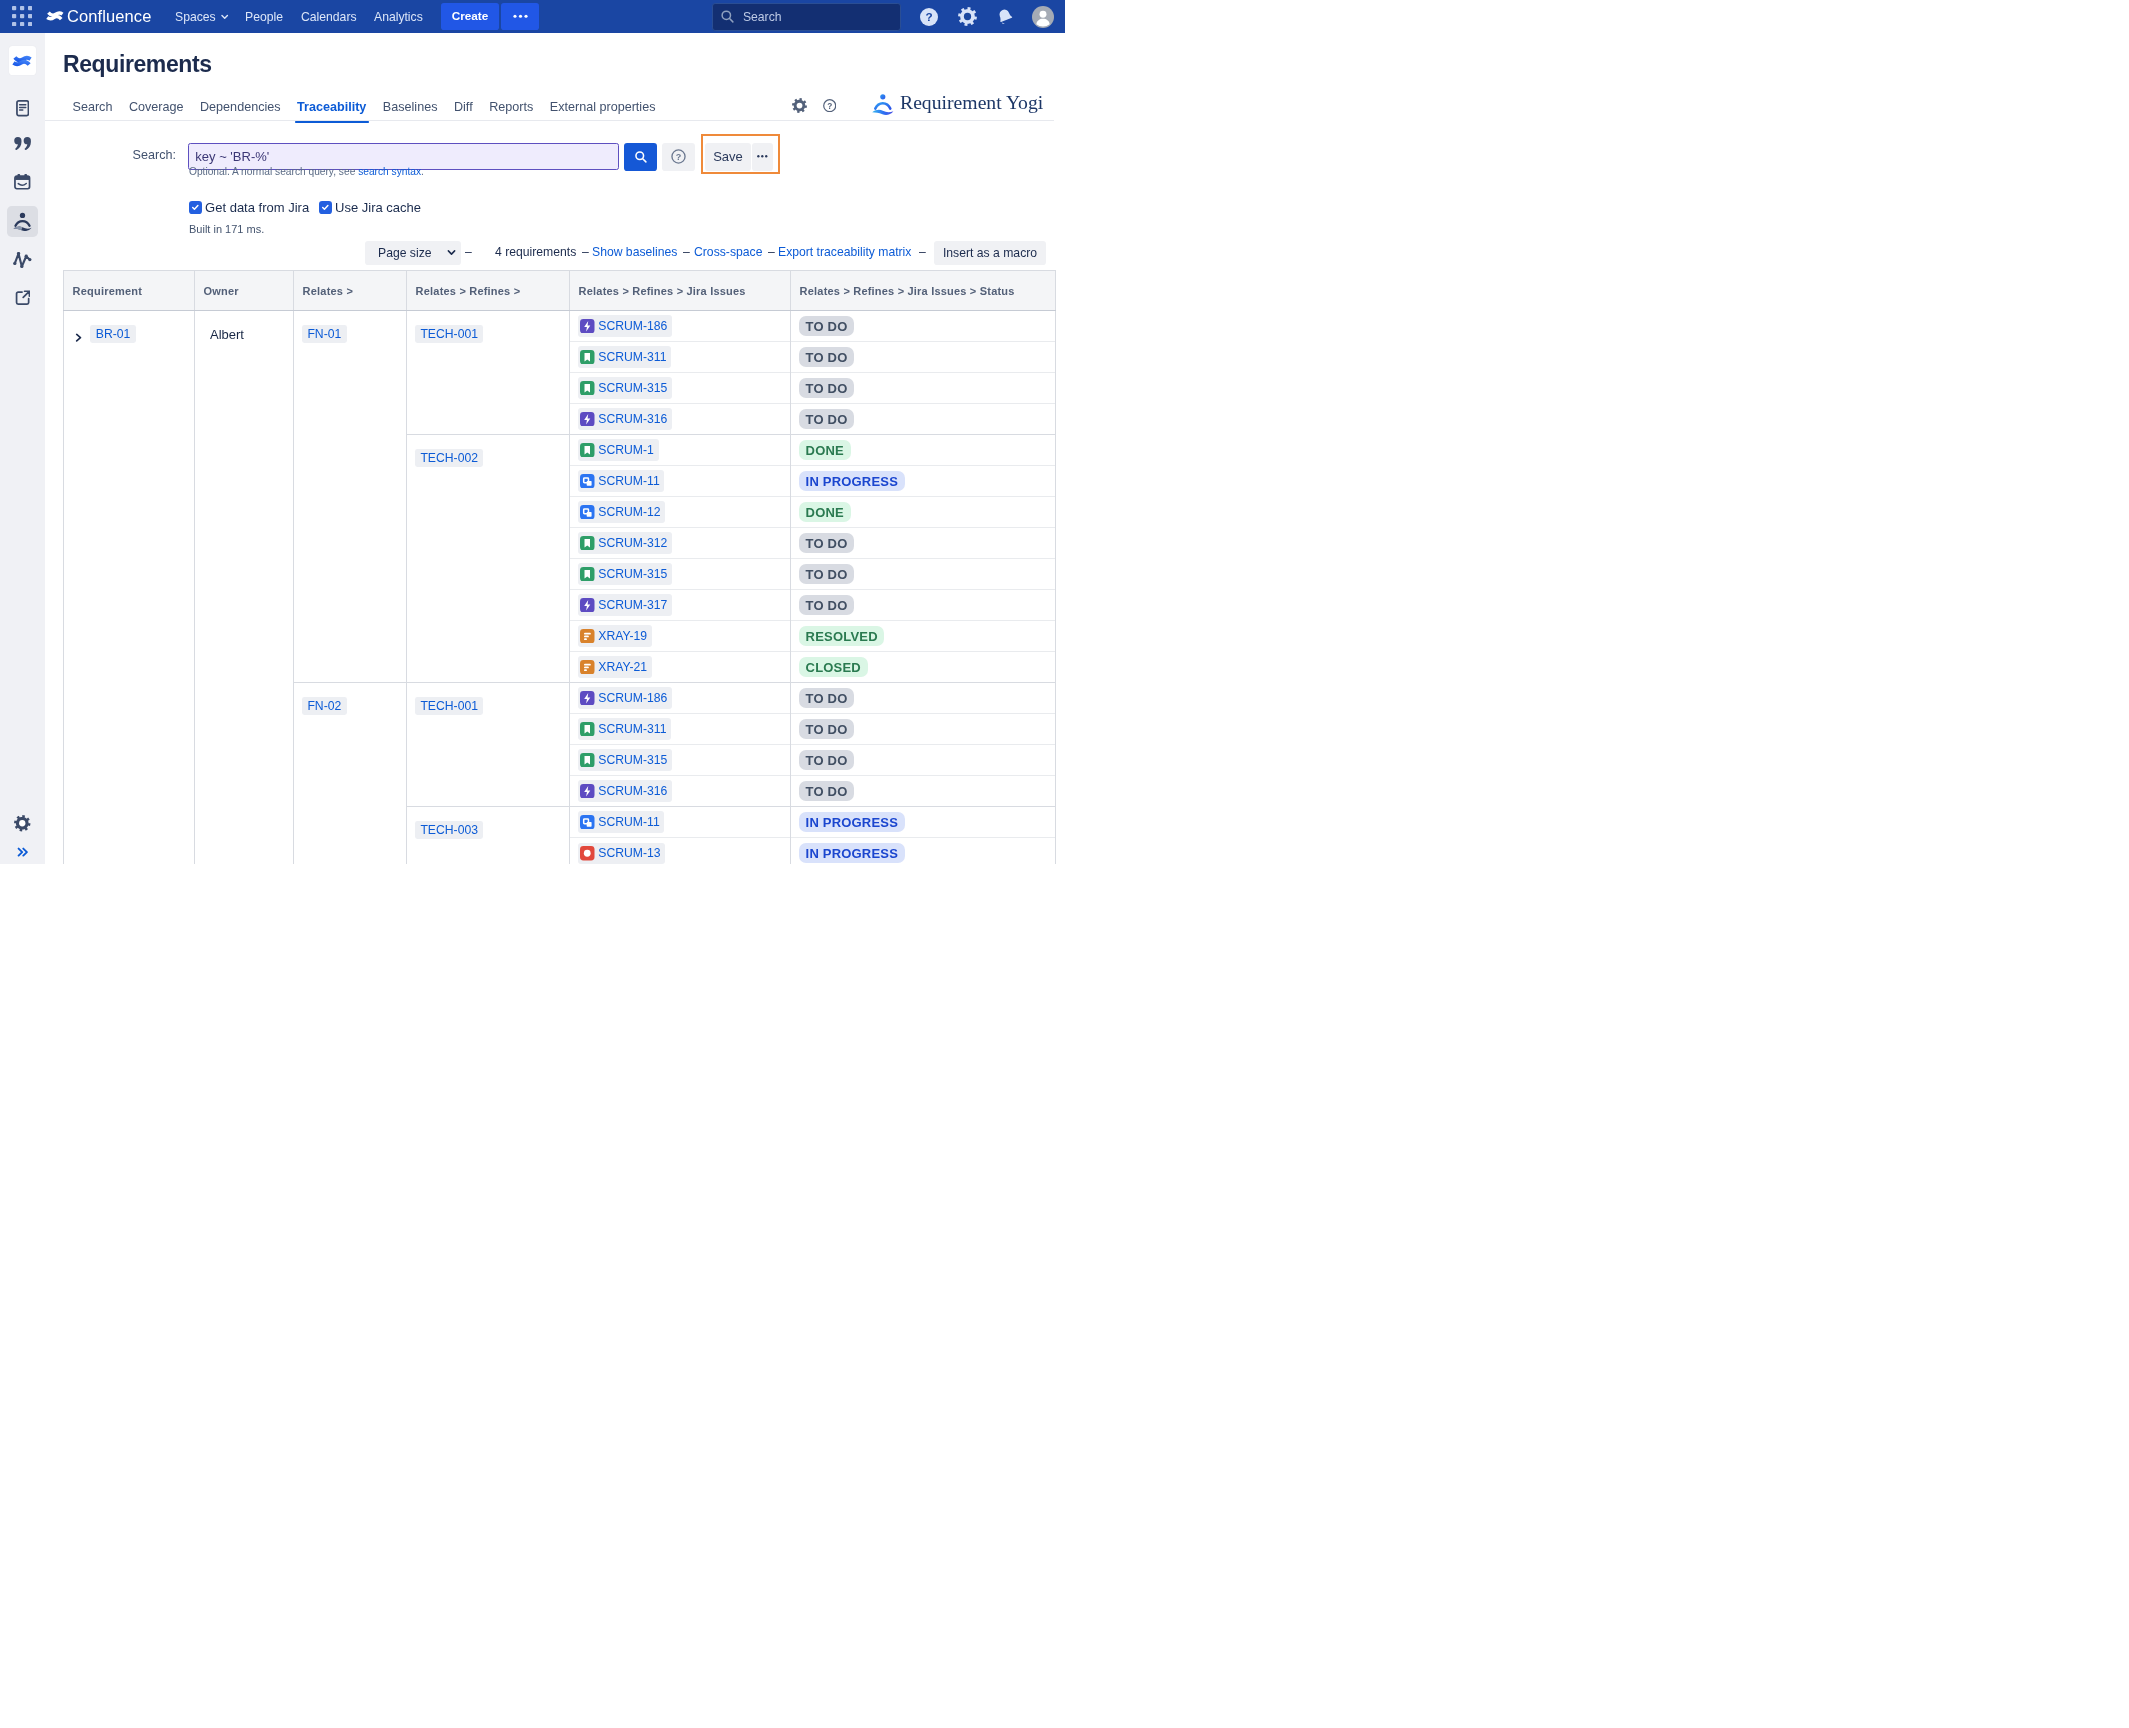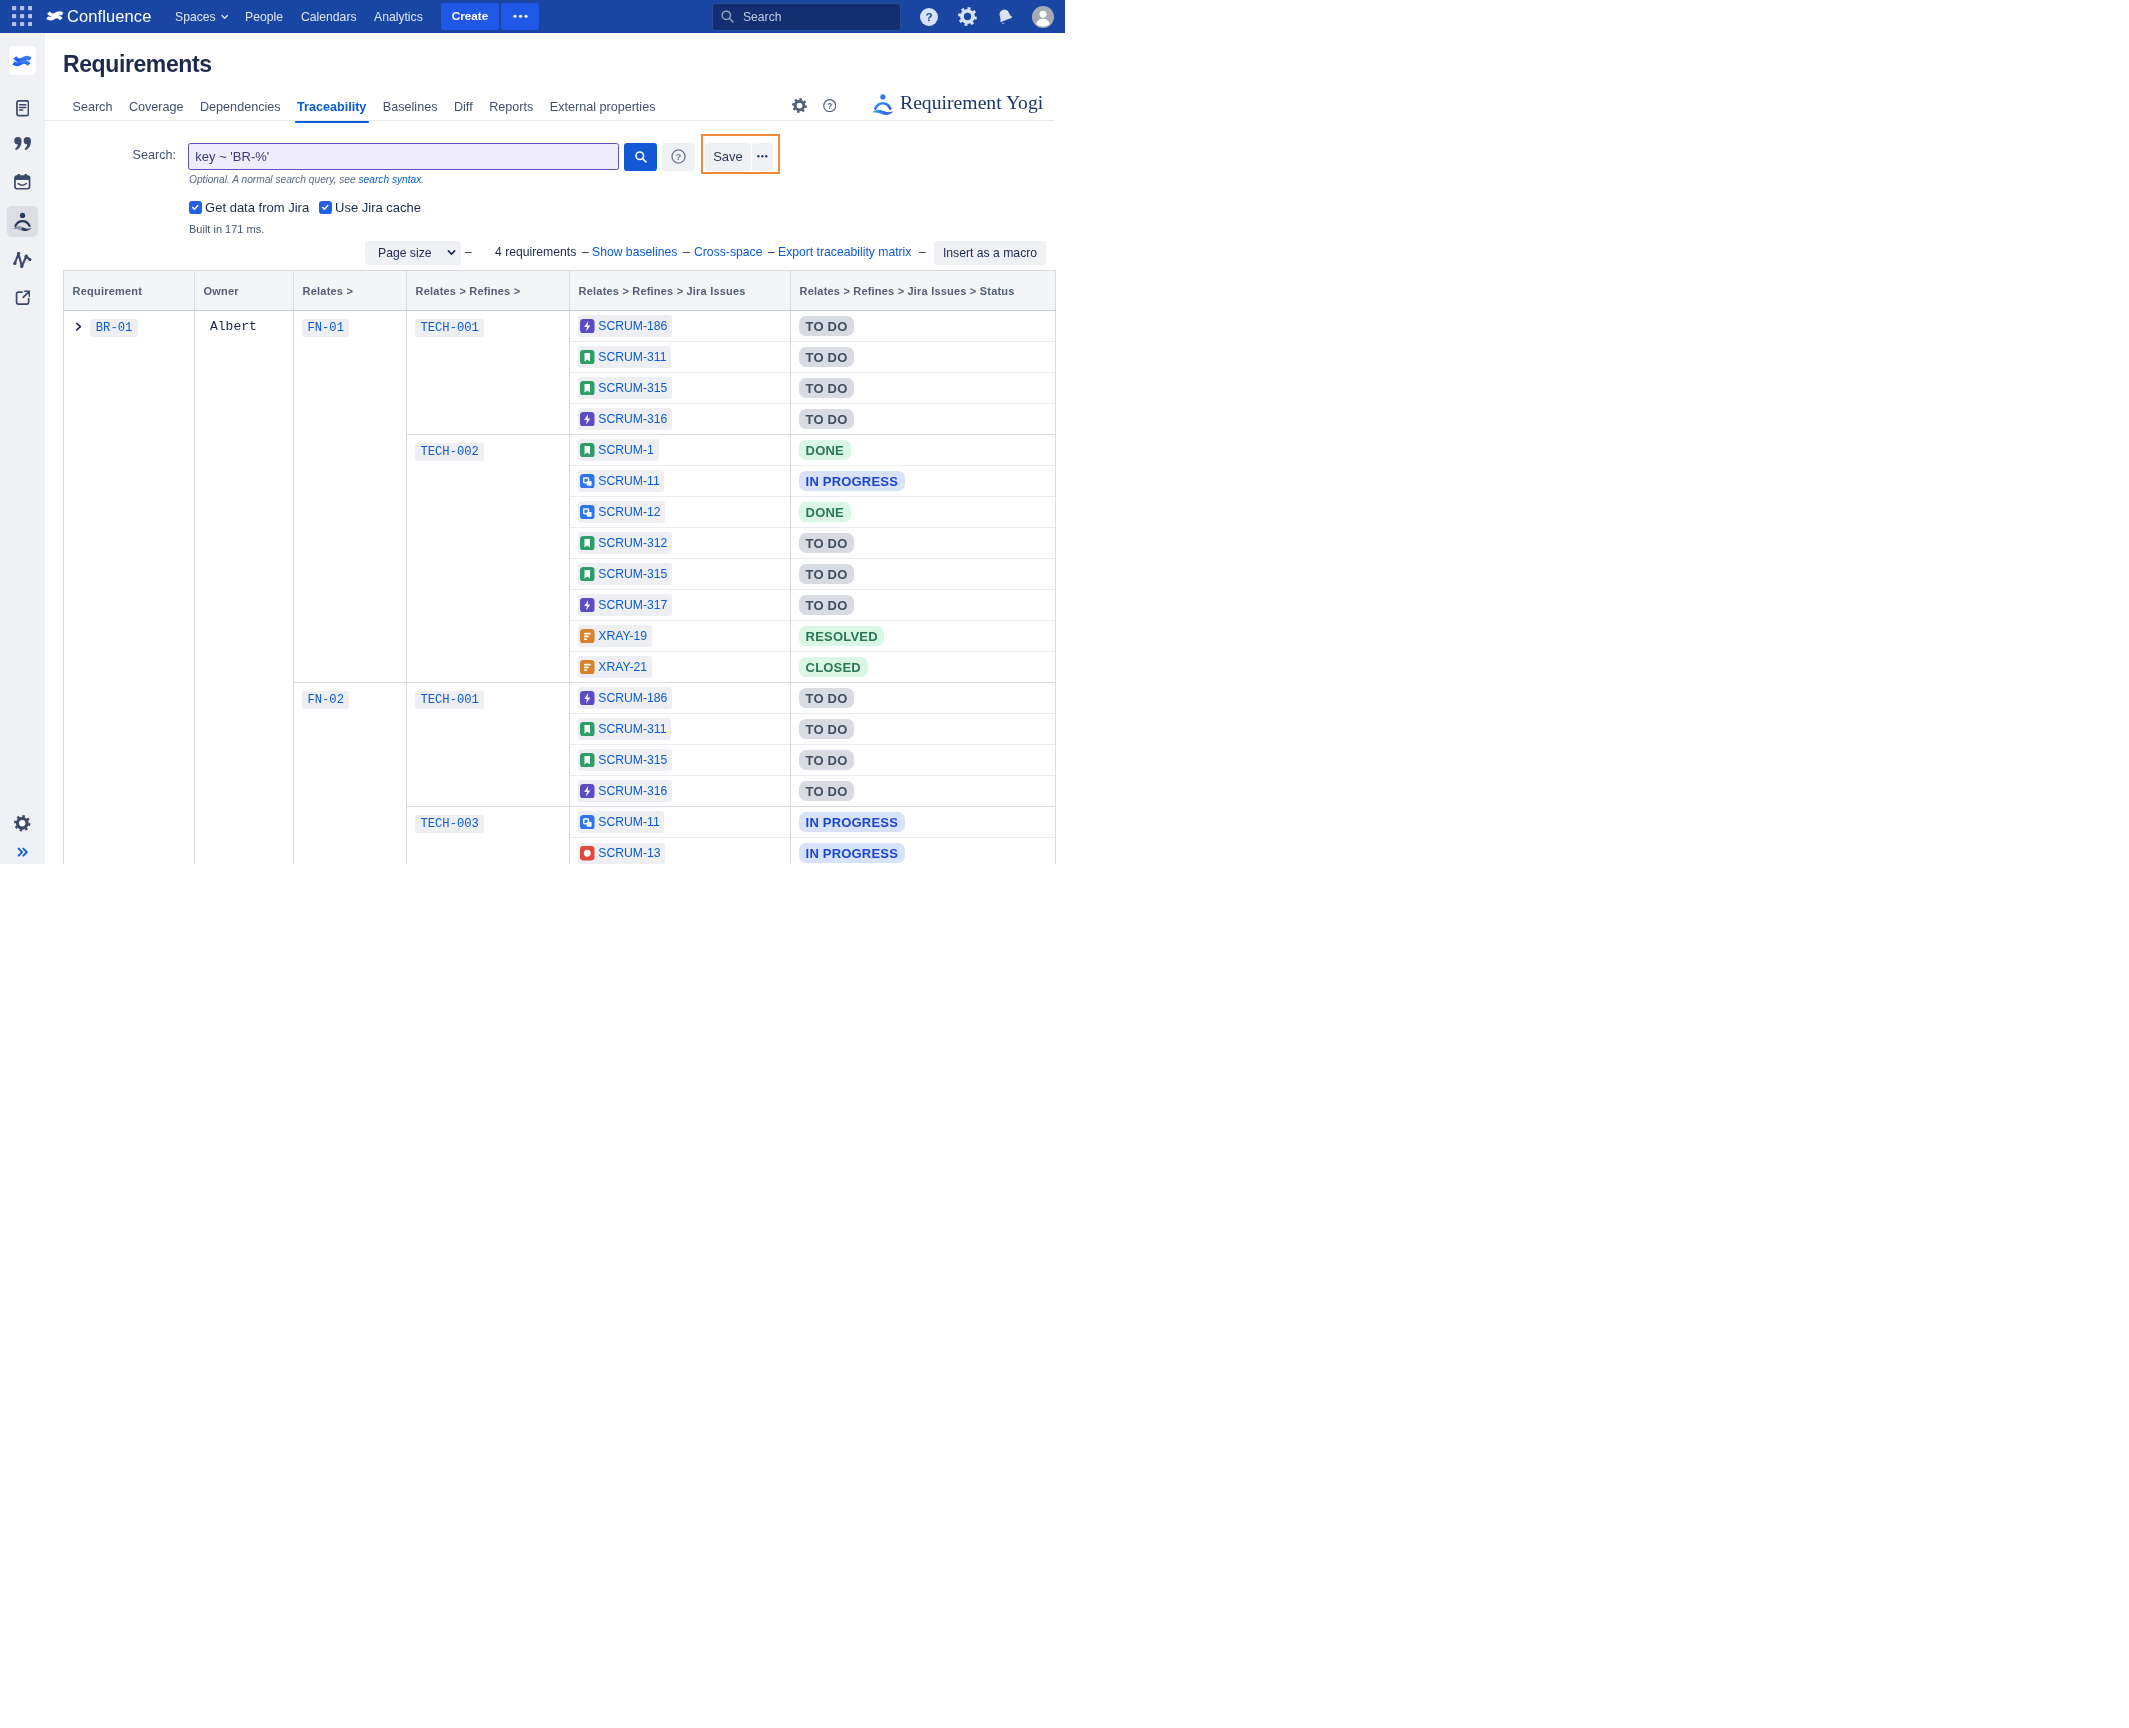--- a/index.html
+++ b/index.html
@@ -33,21 +33,21 @@
 .yogitext{position:absolute;left:855px;top:59px;font-family:"Liberation Serif",serif;font-size:19.7px;color:#1d3767;}
 
 .flabel{position:absolute;left:86px;top:116px;width:45px;text-align:right;font-size:12.6px;color:#42526e;}
 .finput{position:absolute;left:143px;top:111px;width:431px;height:27px;background:#efecfd;border:1.2px solid #5e50c0;border-radius:2.4px;display:flex;align-items:center;}
 .finput span{margin-left:6.3px;font-size:13px;color:#3c3876;}
 .fsearchbtn{position:absolute;left:579px;top:111px;width:33px;height:27.5px;background:#1558d6;border-radius:3.1px;display:flex;align-items:center;justify-content:center;}
 .fhelpbtn{position:absolute;left:617px;top:111px;width:33px;height:27.5px;background:#f0f1f4;border-radius:3.1px;display:flex;align-items:center;justify-content:center;}
 .orange{position:absolute;left:656px;top:102px;width:79px;height:40px;border:2.5px solid #ef8a3a;}
 .savebtn{position:absolute;left:660px;top:111px;width:46px;height:27.5px;background:#f0f1f4;border-radius:3.1px;display:flex;align-items:center;justify-content:center;font-size:13px;color:#2b3a5c;}
 .dots2{position:absolute;left:707px;top:111px;width:21px;height:27.5px;background:#f0f1f4;border-radius:3.1px;display:flex;align-items:center;justify-content:center;}
-.optional{position:absolute;left:144px;top:142px;font-size:10.2px;color:#5a6b85;font-style:italic;}
+.optional{position:absolute;left:144px;top:134px;font-size:10.2px;color:#5a6b85;}
 .optional a{color:#0c5bd6;text-decoration:none;}
 .cbrow{position:absolute;left:144px;top:168px;display:flex;align-items:center;font-size:13px;color:#1a2b4d;}
 .cbx{width:12.6px;height:12.6px;border-radius:3.1px;background:#2460e0;display:inline-flex;align-items:center;justify-content:center;margin-right:3.5px;}
 .builtin{position:absolute;left:144px;top:191px;font-size:11px;color:#44546e;}
 
 .psrow{position:absolute;left:0;top:209px;width:1009px;height:23.6px;font-size:12.2px;color:#1c2b4d;}
 .psbtn{position:absolute;left:320px;top:0;width:96px;height:23.6px;background:#f0f1f4;border-radius:3.1px;display:flex;align-items:center;font-size:12.2px;color:#1c2b4d;}
 .psbtn span{margin-left:13px;}
 .pstext{position:absolute;top:3.9px;}
 .pstext a{color:#0c5bd6;text-decoration:none;}
@@ -55,21 +55,21 @@
 
 table.grid{position:absolute;left:18px;top:238px;border-collapse:collapse;table-layout:fixed;width:992px;}
 table.grid col.w1{width:131px;}table.grid col.w2{width:99px;}table.grid col.w3{width:113px;}
 table.grid col.w4{width:163px;}table.grid col.w5{width:221px;}table.grid col.w6{width:265px;}
 table.grid th{height:40px;background:#f4f5f7;border:0.8px solid #d8dbe1;border-bottom:1.2px solid #c6cbd4;font-size:11px;letter-spacing:0.2px;color:#536078;text-align:left;padding-left:8.6px;font-weight:700;}
 table.grid td{border-left:0.8px solid #d8dbe1;border-right:0.8px solid #d8dbe1;vertical-align:top;padding:0;}
 table.grid tr{height:31px;}
 table.grid td.c5,table.grid td.c6{border-top:0.8px solid #e9ebee;vertical-align:middle;}
 table.grid td.tb{border-top:0.8px solid #d8dbe1;}
 table.grid td.c1,table.grid td.c2,table.grid td.c3,table.grid td.c4{padding:0;}
-.fr{height:31px;display:flex;align-items:center;font-family:Liberation Mono, monospace;}
+.fr{height:31px;display:flex;align-items:flex-end;}
 td.c1 .fr{padding-left:11.4px;}
 td.c2 .fr{padding-left:9px;}
 td.c3 .fr,td.c4 .fr{padding-left:7.9px;}
 table.grid td.c5{padding-left:7.9px;}
 table.grid td.c6{padding-left:7.9px;}
 .kpill{display:inline-block;background:#edeff3;border-radius:2.4px;padding:2px 5.5px;font-size:12.2px;color:#0c5bd6;position:relative;top:1.2px;}
 .chev{display:inline-flex;margin-right:7.9px;}
 .owner{font-size:13px;color:#182745;margin-left:6px;}
 .jpill{display:inline-flex;align-items:center;background:#edeff3;border-radius:3px;padding:3.5px 4.7px 3.5px 2.4px;}
 .jpill svg{display:block;}

